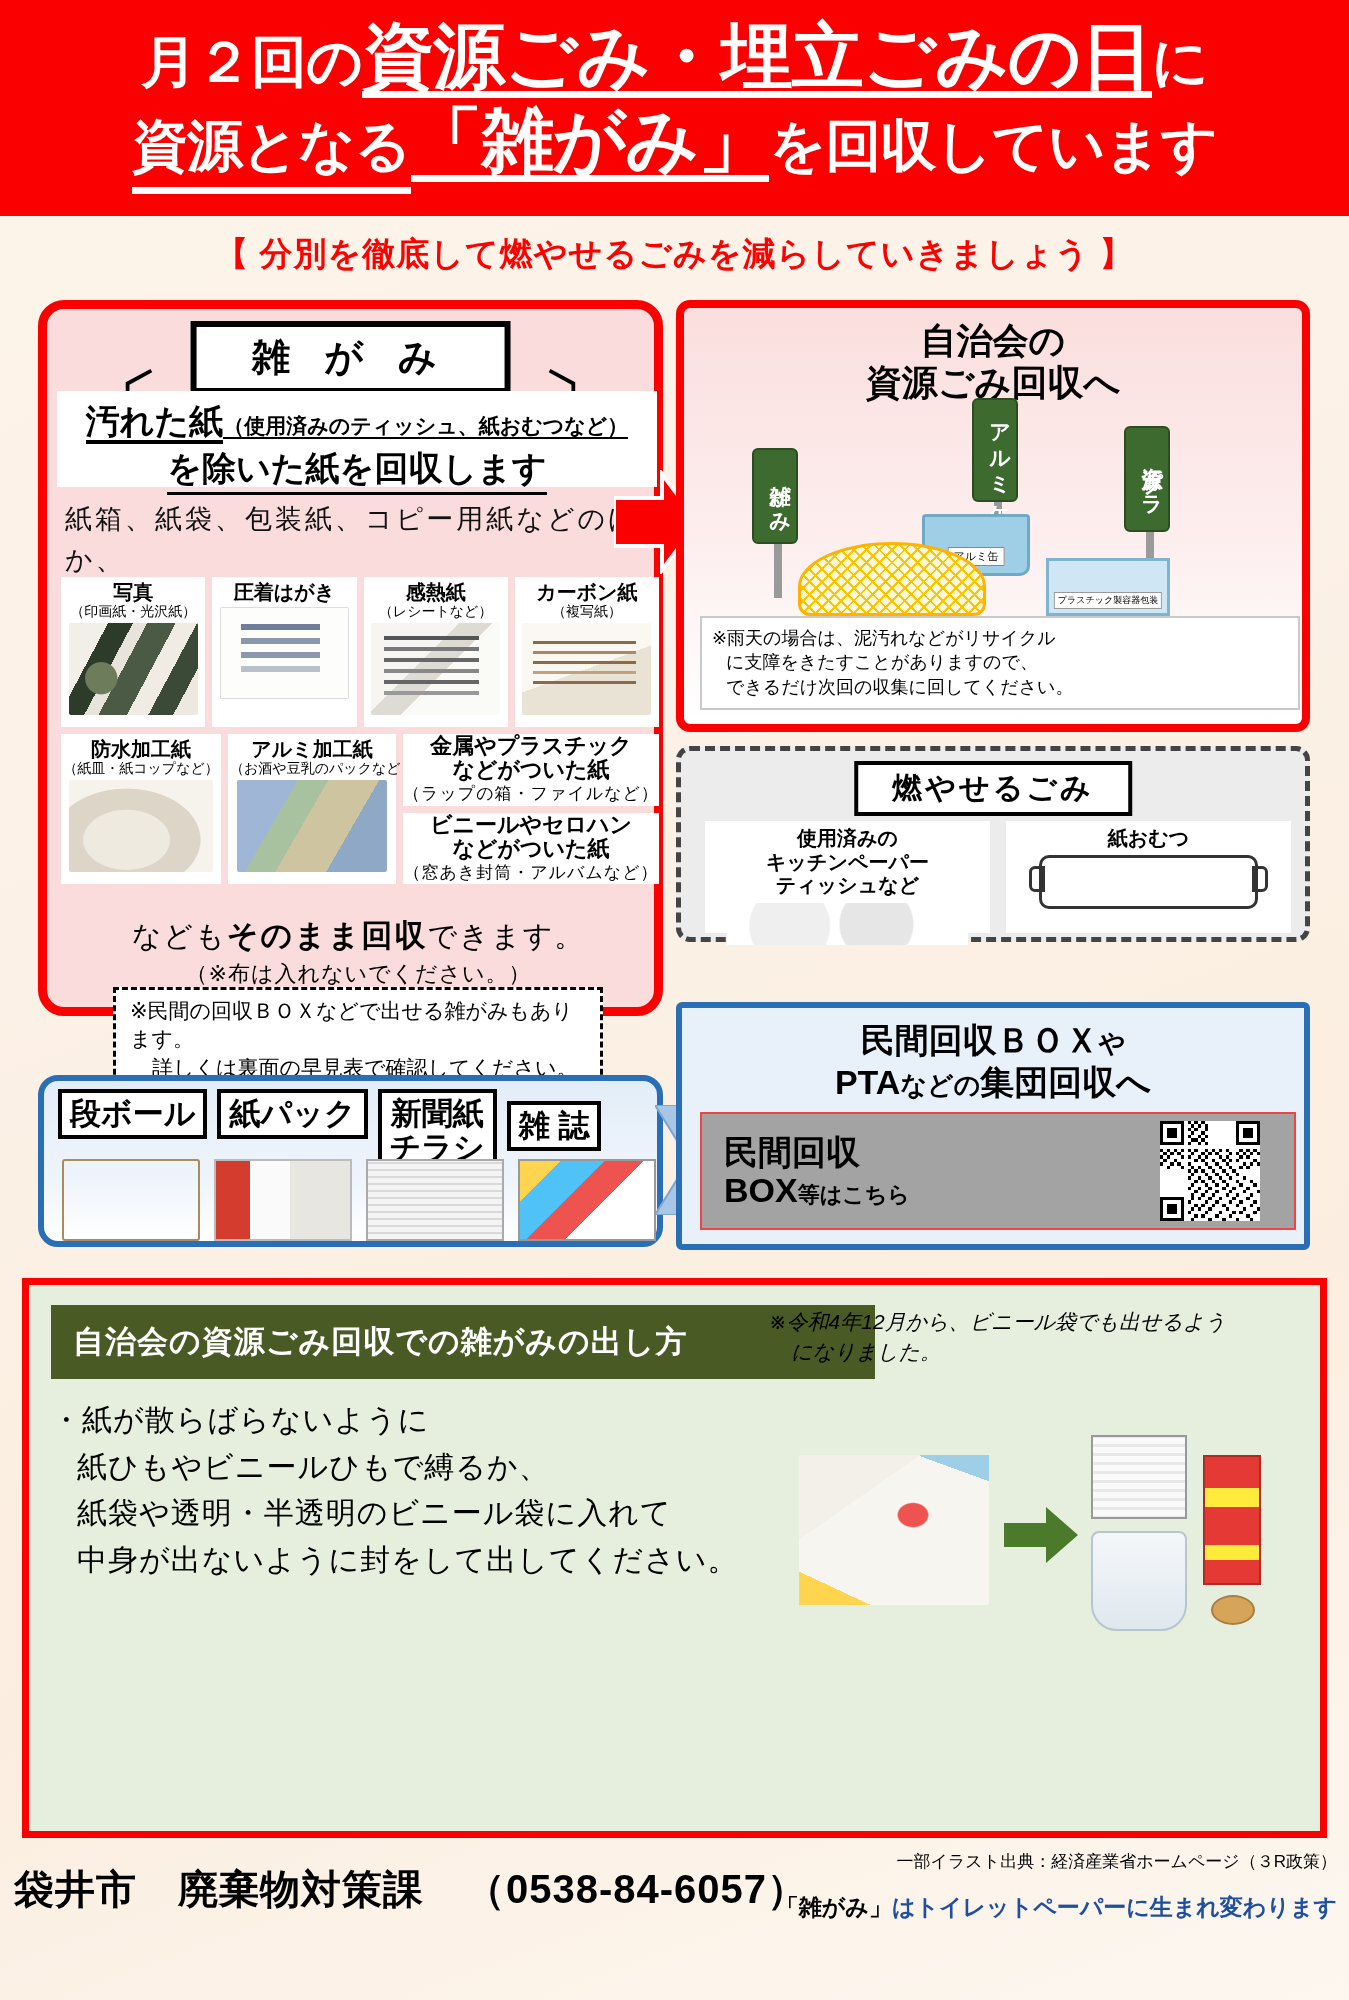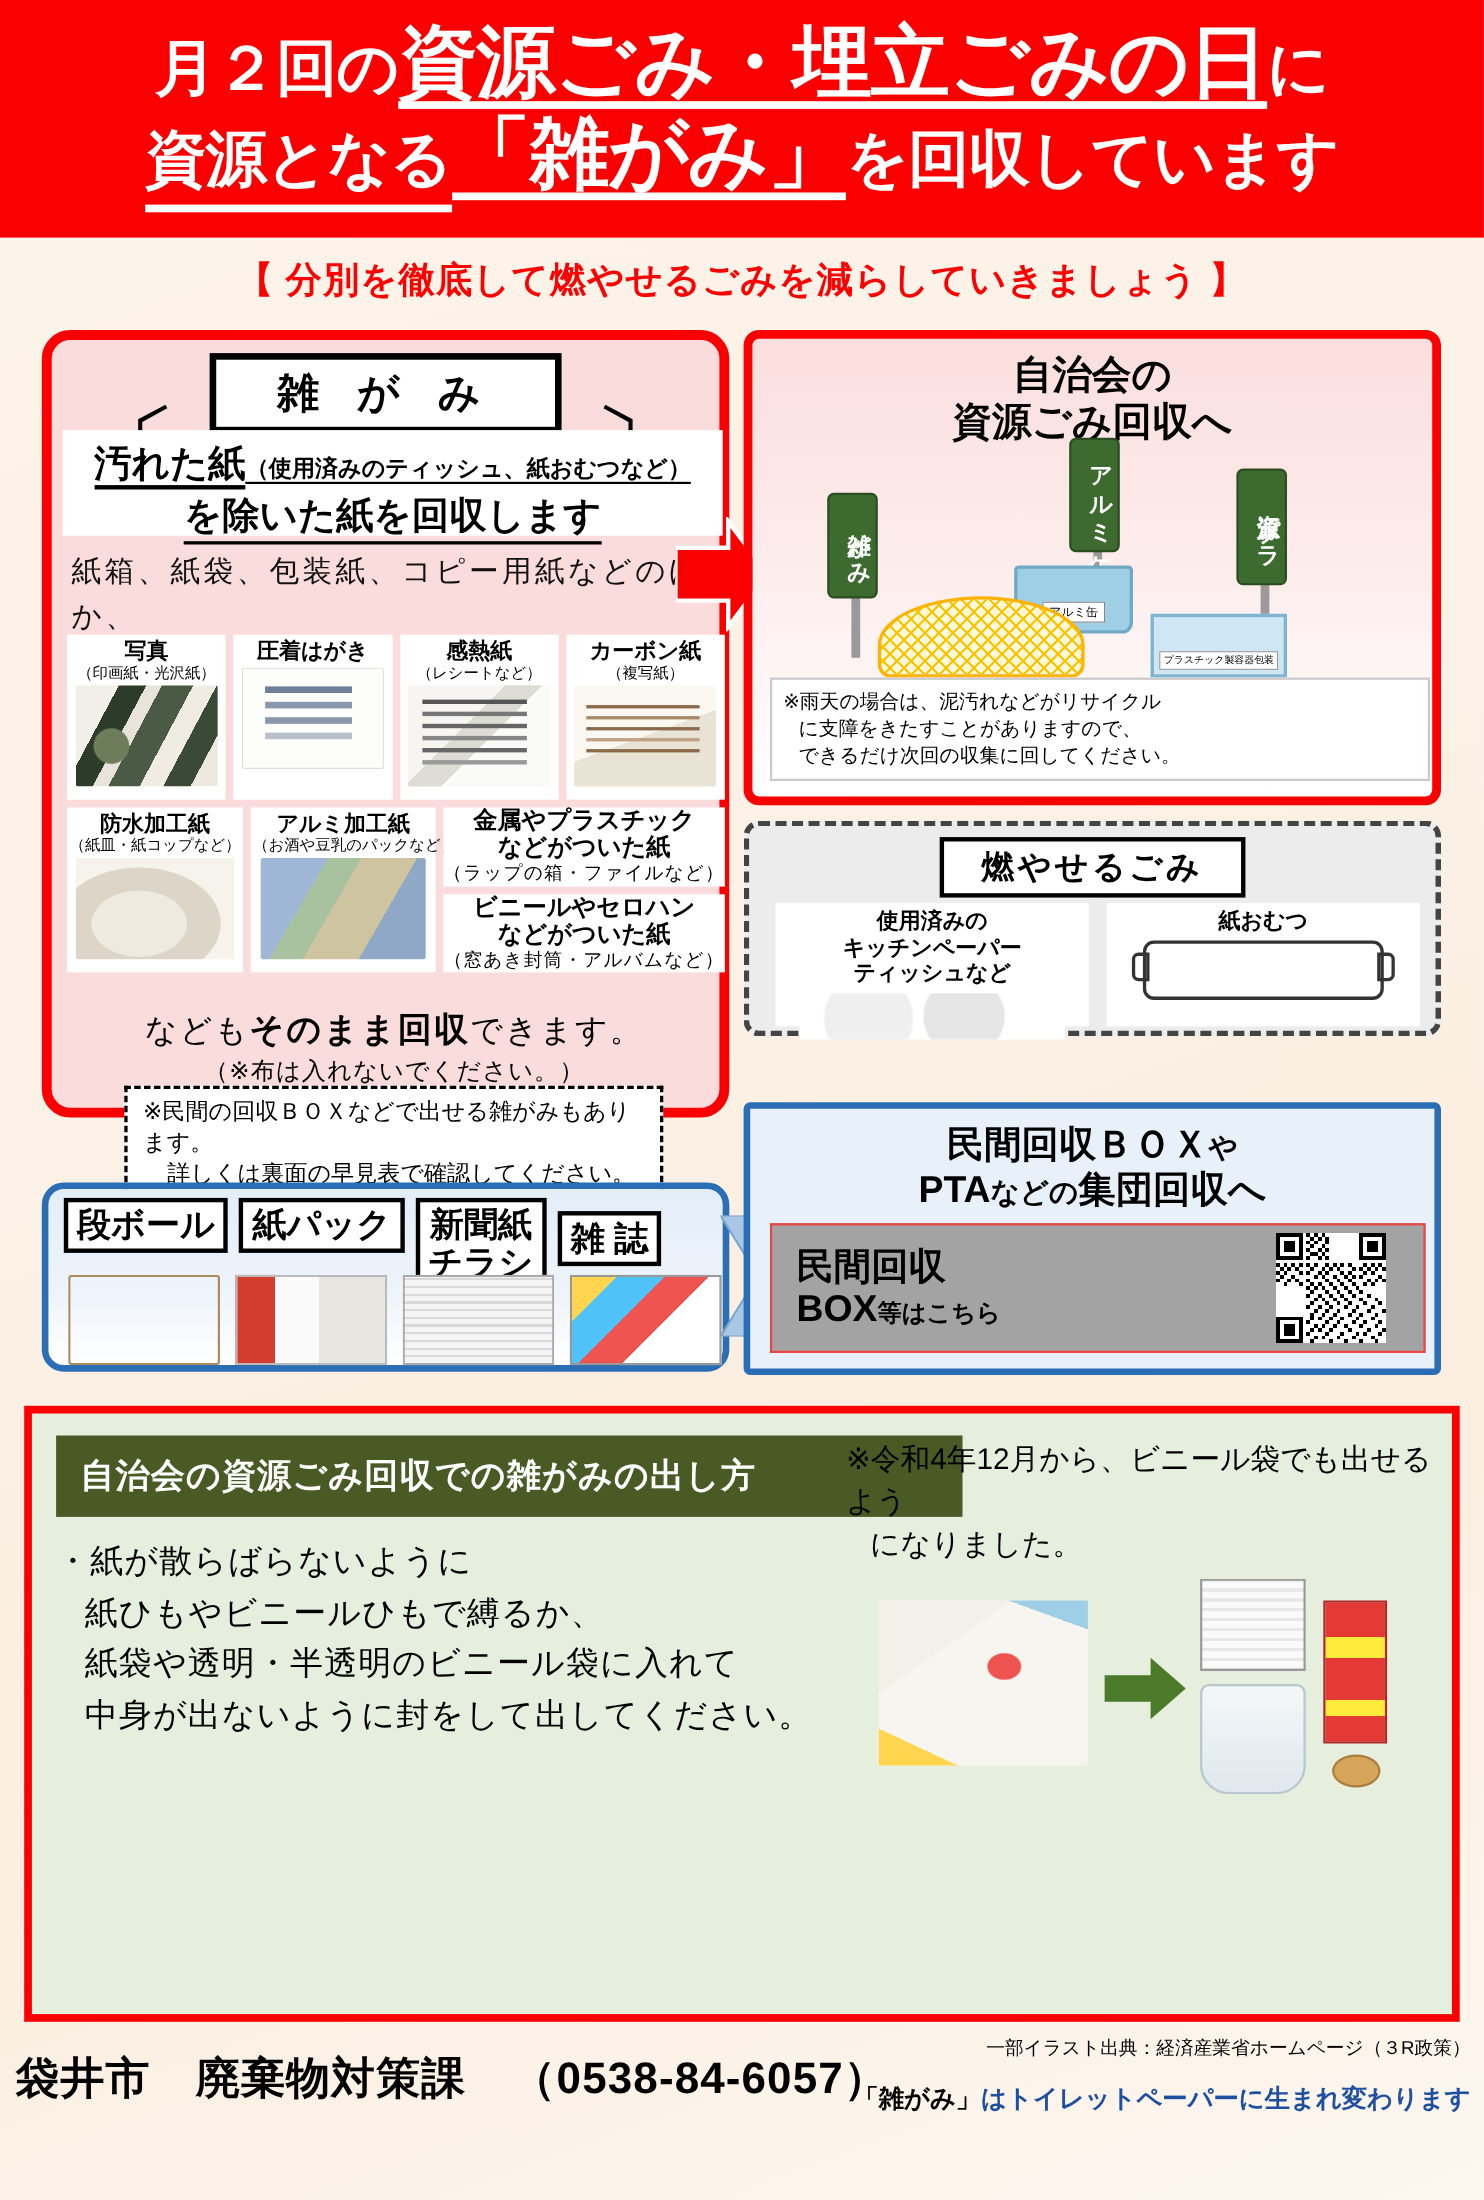--- a/index.html
+++ b/index.html
@@ -220,21 +220,21 @@
   .bottom {
     position: absolute; left: 22px; top: 1278px; width: 1305px; height: 560px;
     border: 7px solid #fb0000; background: #e6efdd;
   }
   .green-bar {
     position: absolute; left: 22px; top: 20px; width: 824px; height: 74px;
     background: #4a5a25; color:#fff; display:flex; align-items:center; padding-left: 22px;
     font-size: 31px; font-weight: 700; letter-spacing: 1px;
   }
   .reiwa-note { position: absolute; left: 740px; top: 22px; width: 540px;
-                font-size: 27px; line-height: 1.45; }
+                font-size: 21px; line-height: 1.45; font-style: italic; }
   .howto { position: absolute; left: 22px; top: 112px; width: 700px;
            font-size: 30px; line-height: 1.55; letter-spacing: 1px; }
   .howto .ind { padding-left: 26px; display:block; }
   .bot-ill { position: absolute; left: 770px; top: 130px; width: 500px; height: 240px; }
 
   
   .footer-left { position: absolute; left: 14px; top: 1862px; font-size: 40px; font-weight: 700;
                  letter-spacing: 1px; white-space: nowrap; }
   .footer-r1 { position: absolute; right: 12px; top: 1850px; font-size: 17px; white-space: nowrap; }
   .footer-r2 { position: absolute; right: 12px; top: 1892px; font-size: 23px; font-weight:700;

